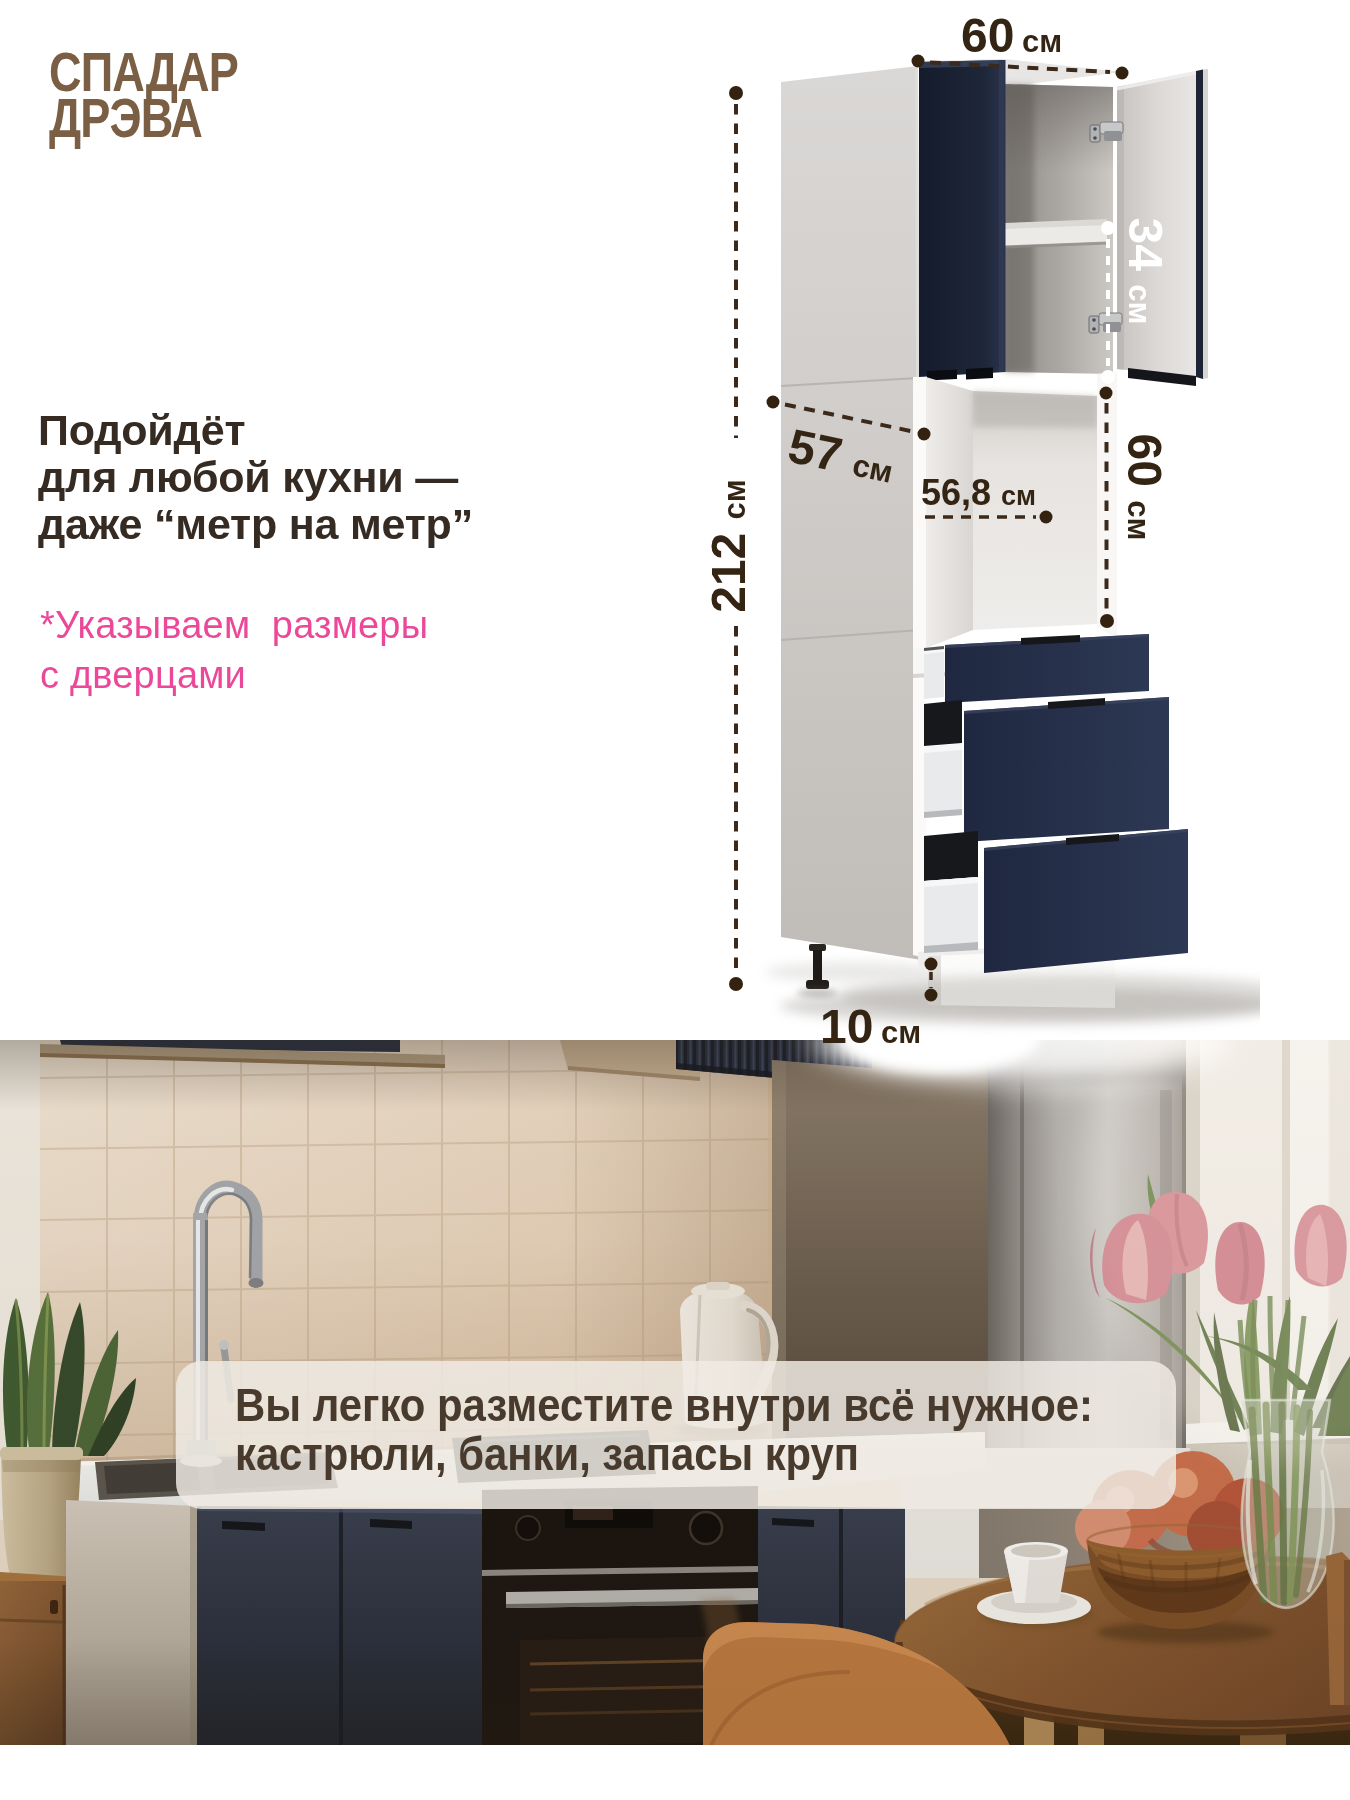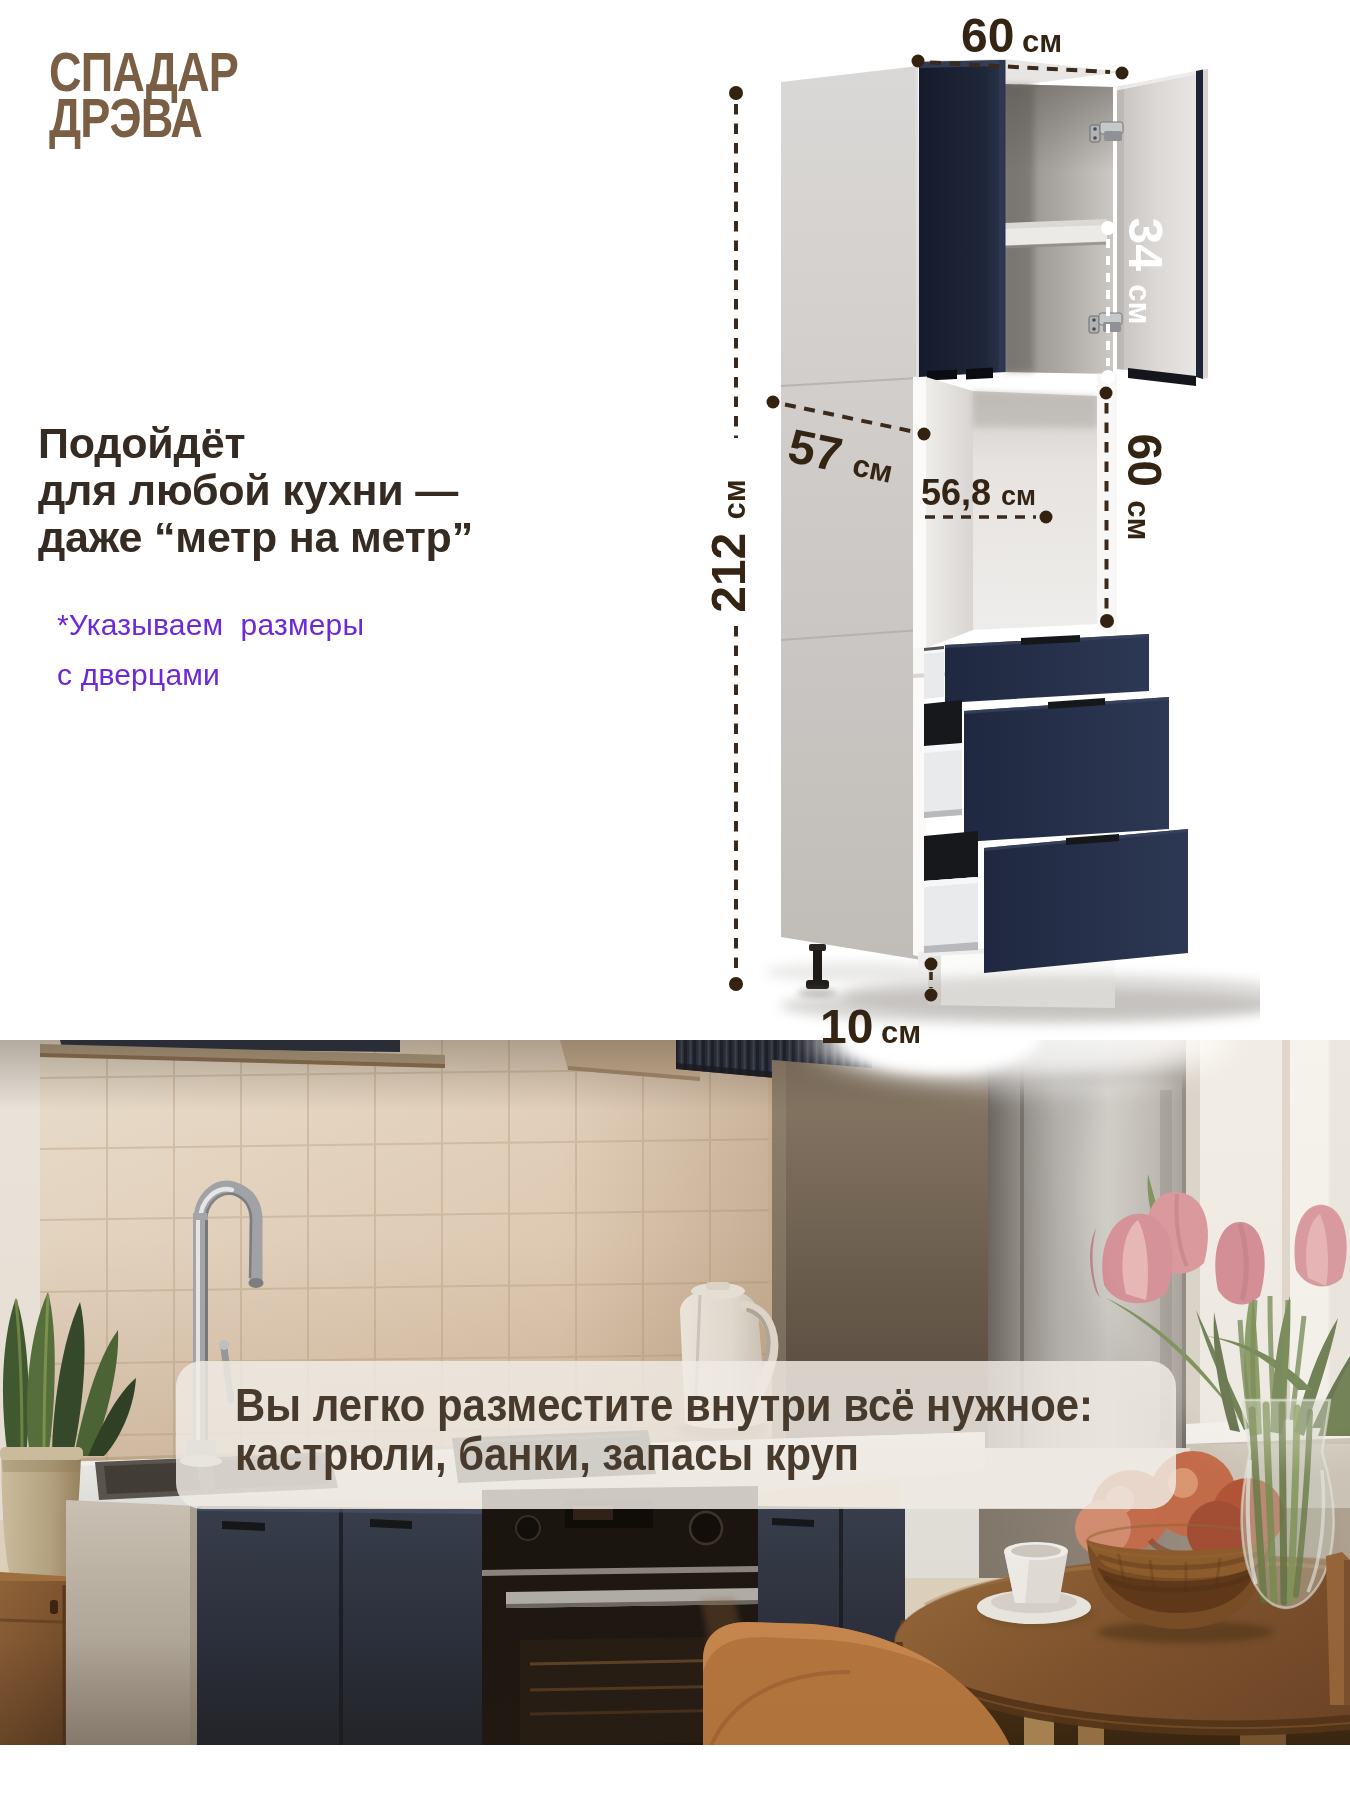--- a/index.html
+++ b/index.html
@@ -1,21 +1,21 @@
 <!DOCTYPE html>
 <html lang="ru"><head>
 <meta charset="utf-8">
 <title>card</title>
 <style>
   html,body{margin:0;padding:0;}
   body{width:1350px;height:1800px;background:#ffffff;font-family:"Liberation Sans", sans-serif;position:relative;overflow:hidden;}
   .abs{position:absolute;}
   .logo{left:49px;top:49px;color:#7a5f44;font-weight:700;font-size:55px;line-height:46px;letter-spacing:-1px;transform:scaleX(0.82);transform-origin:0 0;}
-  .head{left:38px;top:420px;color:#352b22;font-weight:700;font-size:43px;line-height:47px;letter-spacing:-0.2px;}
-  .note{left:40px;top:600px;color:#6d28d9;font-weight:400;font-size:30px;line-height:50px;letter-spacing:0.2px;margin-left:17px;}
+  .head{left:38px;top:407px;color:#352b22;font-weight:700;font-size:43px;line-height:47px;letter-spacing:-0.2px;}
+  .note{left:40px;top:600px;color:#ec4899;font-weight:400;font-size:38px;line-height:50px;letter-spacing:0.2px;}
 </style>
 </head>
 <body>
 
 <div class="abs logo">СПАДАР<br>ДРЭВА</div>
 
 <div class="abs head">Подойдёт<br>для любой кухни —<br>даже “метр на метр”</div>
 
 <div class="abs note">*Указываем&nbsp;&nbsp;размеры<br>с дверцами</div>
 

